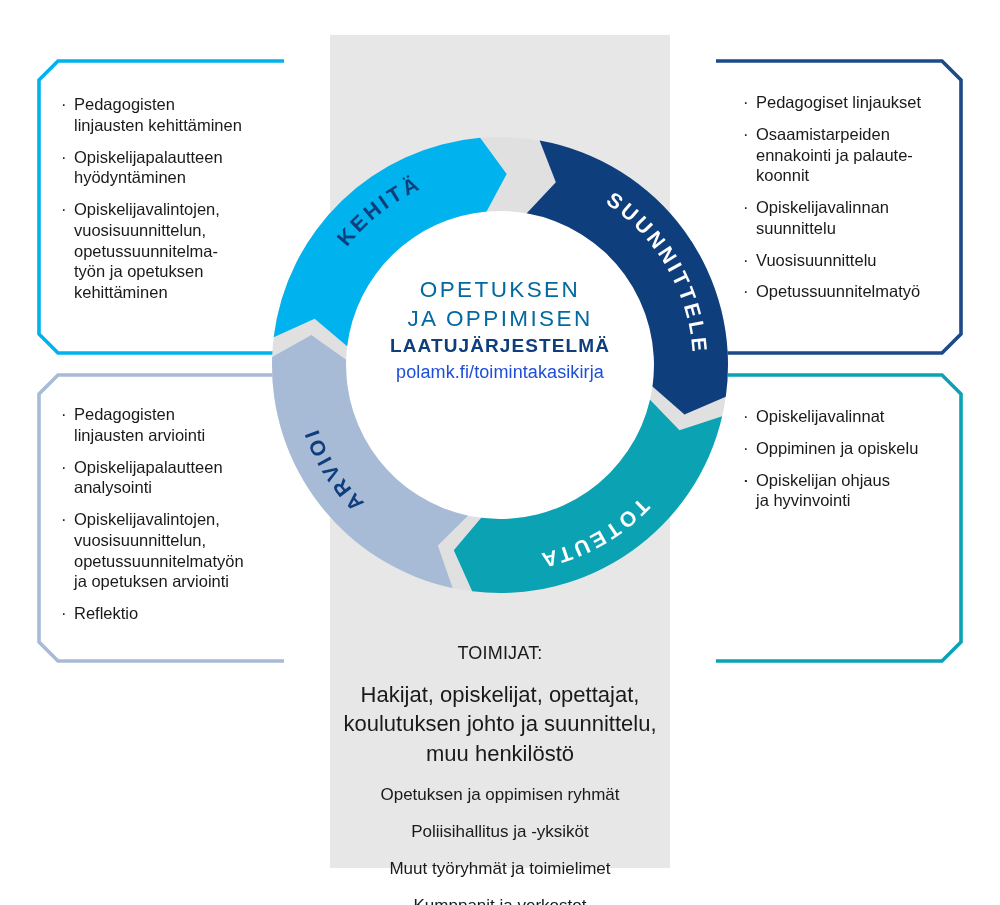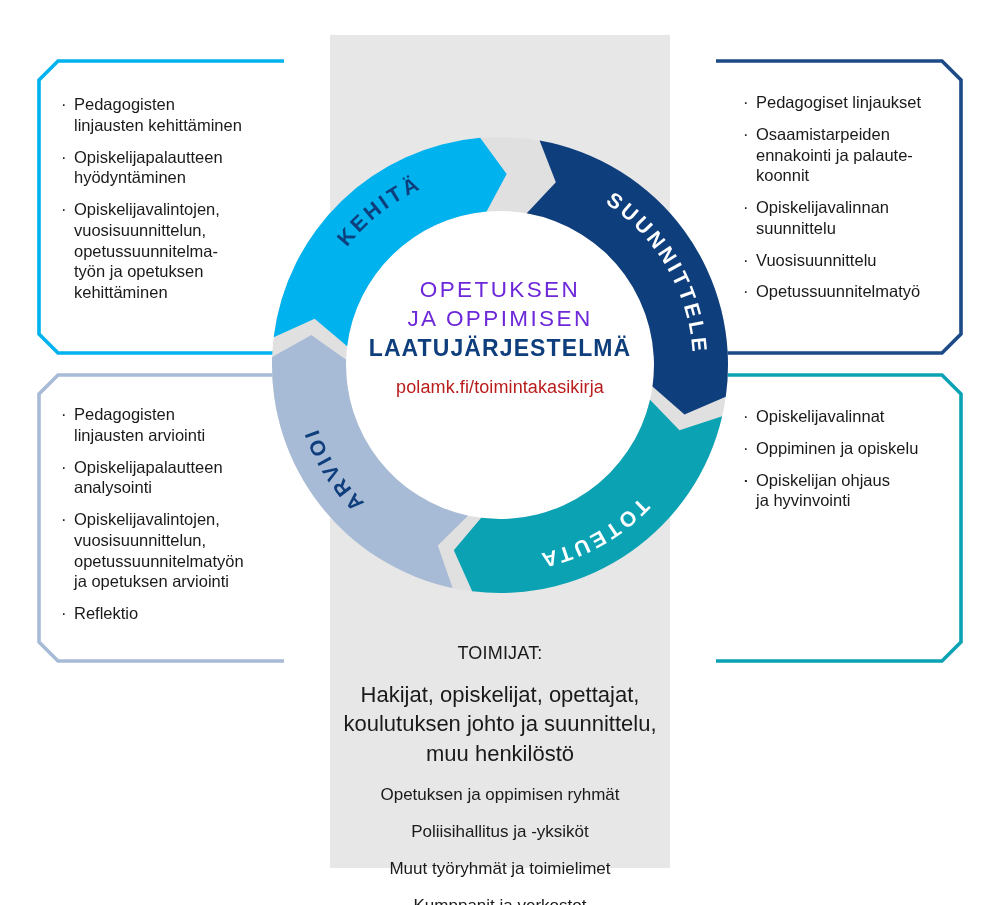--- a/index.html
+++ b/index.html
@@ -96,36 +96,36 @@
     position: absolute;
     left: 350px;
     top: 275px;
     width: 300px;
     text-align: center;
   }
   .center-text .ct-line1,
   .center-text .ct-line2 {
     font-size: 22.5px;
     letter-spacing: 2.4px;
-    color: #6d28d9;
+    color: #0369a1;
     line-height: 1.29;
     font-weight: 400;
   }
   .center-text .ct-line3 {
-    font-size: 23px;
+    font-size: 19px;
     letter-spacing: 1.1px;
     color: #0f3e7c;
     font-weight: bold;
     line-height: 1.24;
     margin-top: 1px;
   }
   .center-text .ct-url {
     font-size: 18px;
-    color: #b91c1c;
-    margin-top: 14px;
+    color: #1d4ed8;
+    margin-top: 4px;
     letter-spacing: 0.1px;
   }
 
   
   .toimijat {
     position: absolute;
     left: 338px;
     top: 618px;
     width: 324px;
     text-align: center;

